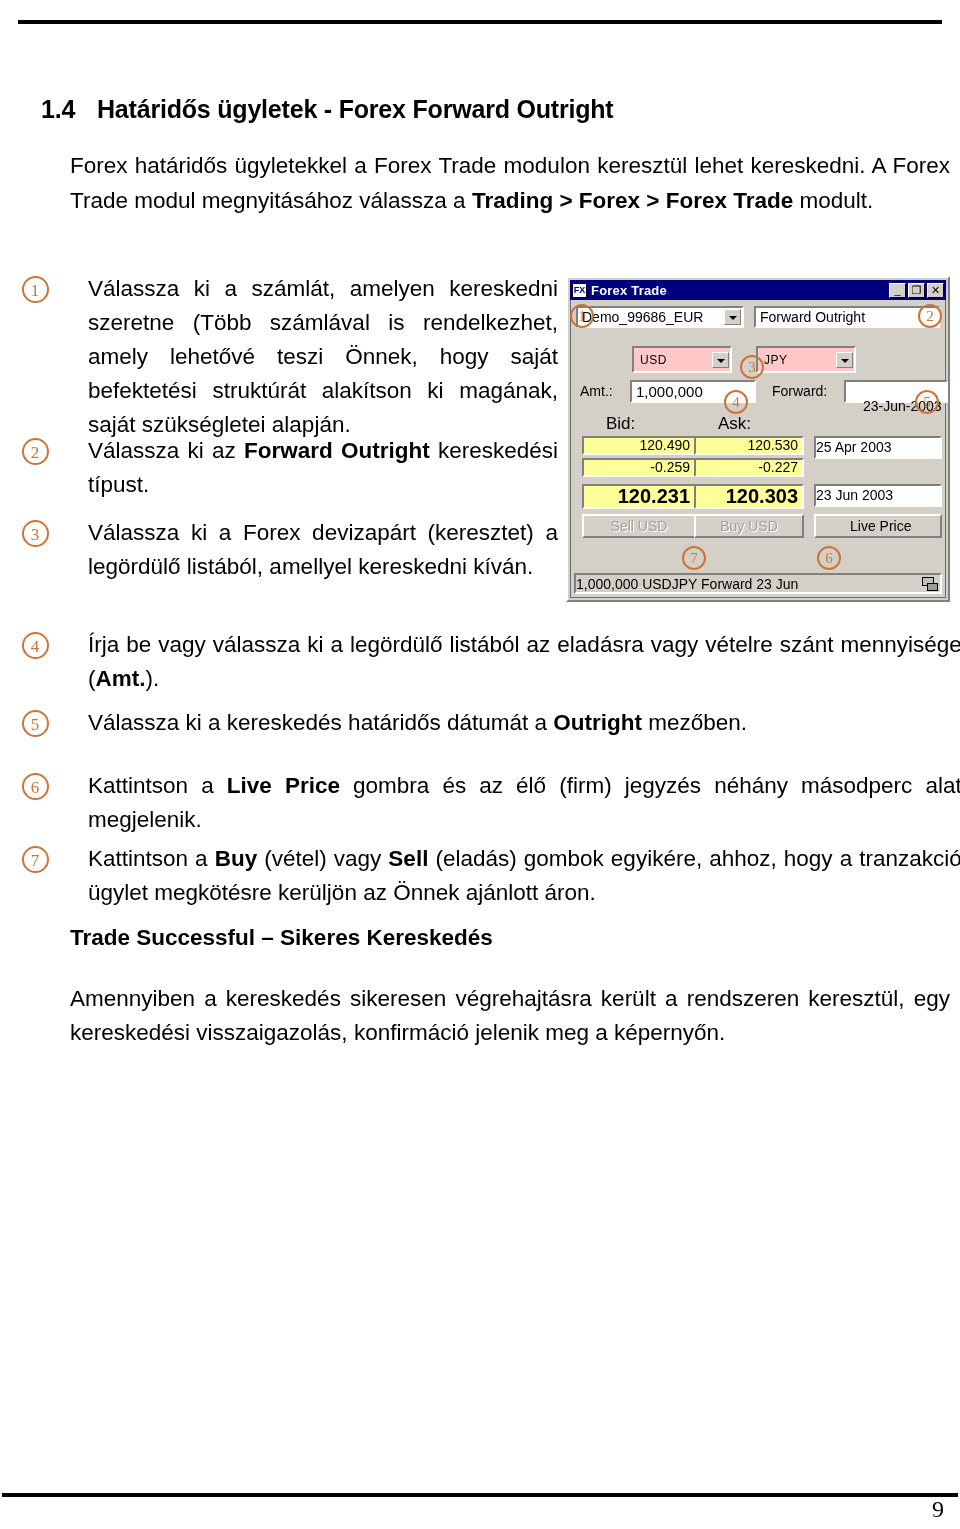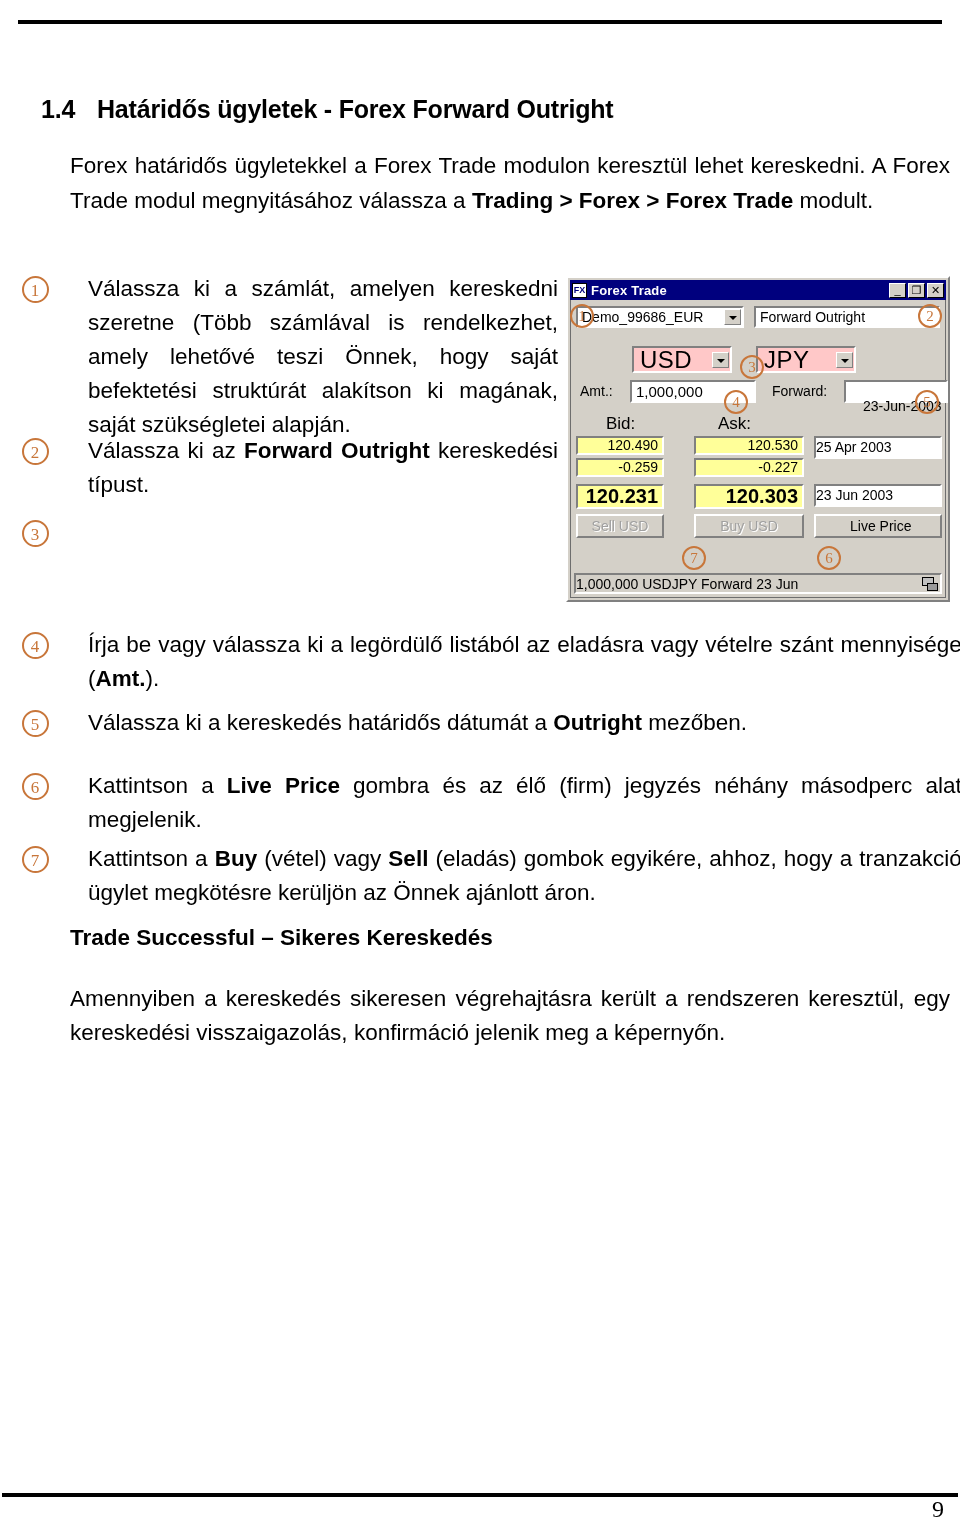--- a/index.html
+++ b/index.html
@@ -238,21 +238,21 @@
   .row2 { position: absolute; left: 6px; top: 44px; right: 6px; height: 27px; }
   .ccy {
     position: absolute; top: 0; height: 27px; width: 100px;
     background: #ffc8c8;
     border: 2px solid #ffffff;
     border-top-color: #808080; border-left-color: #808080;
     display: flex; align-items: center; box-sizing: border-box;
   }
   .ccy.left  { left: 56px; }
   .ccy.right { left: 180px; }
-  .ccy .val { flex: 1; font-size: 24px; padding-left: 6px; letter-spacing: 0.5px; }
+  .ccy .val { flex: 1; font-size: 12px; padding-left: 6px; letter-spacing: 0.5px; }
 
   .row3 { position: absolute; left: 6px; top: 78px; right: 6px; height: 23px; }
   .lbl { font-size: 14px; color: #000; }
   .amt-label   { position: absolute; left: 4px; top: 3px; }
   .amt-box     { position: absolute; left: 54px; top: 0; width: 126px; height: 23px; display:flex; align-items:center; }
   .amt-box .val{ font-size: 15px; padding-left: 4px; }
   .fwd-label   { position: absolute; left: 196px; top: 3px; }
   .fwd-box     { position: absolute; left: 268px; top: 0; width: 104px; height: 23px; display:flex; align-items:center; }
   .fwd-box .val{ font-size: 14px; padding-left: 17px; margin-top: 28px; }
 
@@ -265,21 +265,21 @@
     background: #ffff99;
     border: 2px solid #ffffff;
     border-top-color: #808080; border-left-color: #808080;
     box-sizing: border-box;
     text-align: right;
     padding-right: 4px;
   }
   .q.small { height: 19px; font-size: 14px; line-height: 15px; }
   .q.big   { height: 25px; font-size: 20px; line-height: 21px; font-weight: bold; }
 
-  .col-bid { left: 6px; width: 88px; }
+  .col-bid { left: 12px; width: 114px; }
   .col-ask { left: 124px; width: 110px; }
   .col-dat { left: 244px; width: 128px; }
 
   .dt {
     position: absolute;
     background: #ffffff;
     border: 2px solid #ffffff;
     border-top-color: #808080; border-left-color: #808080;
     box-sizing: border-box;
     font-size: 14px;
@@ -363,20 +363,21 @@
       <div class="body narrow">Válassza ki a számlát, amelyen kereskedni szeretne (Több számlával is rendelkezhet, amely lehetővé teszi Önnek, hogy saját befektetési struktúrát alakítson ki magának, saját szükségletei alapján.</div>
     </div>
 
     <div class="step" style="left:18px; top:434px; width:540px;">
       <span class="marker"><span class="circ">2</span></span>
       <div class="body narrow"><span>Válassza ki az </span><b>Forward Outright</b><span> kereskedési típust.</span></div>
     </div>
 
     <div class="step" style="left:18px; top:516px; width:540px;">
       <span class="marker"><span class="circ">3</span></span>
+      <div class="body narrow">Válassza ki a Forex devizapárt (keresztet) a legördülő listából, amellyel kereskedni kíván.</div>
     </div>
 
     <div class="step" style="left:18px; top:628px; width:930px;">
       <span class="marker"><span class="circ">4</span></span>
       <div class="body wide"><span>Írja be vagy válassza ki a legördülő listából az eladásra vagy vételre szánt mennyiséget (</span><b>Amt.</b><span>).</span></div>
     </div>
 
     <div class="step" style="left:18px; top:706px; width:930px;">
       <span class="marker"><span class="circ">5</span></span>
       <div class="body wide" style="text-align:left;"><span>Válassza ki a kereskedés határidős dátumát a </span><b>Outright</b><span> mezőben.</span></div>

